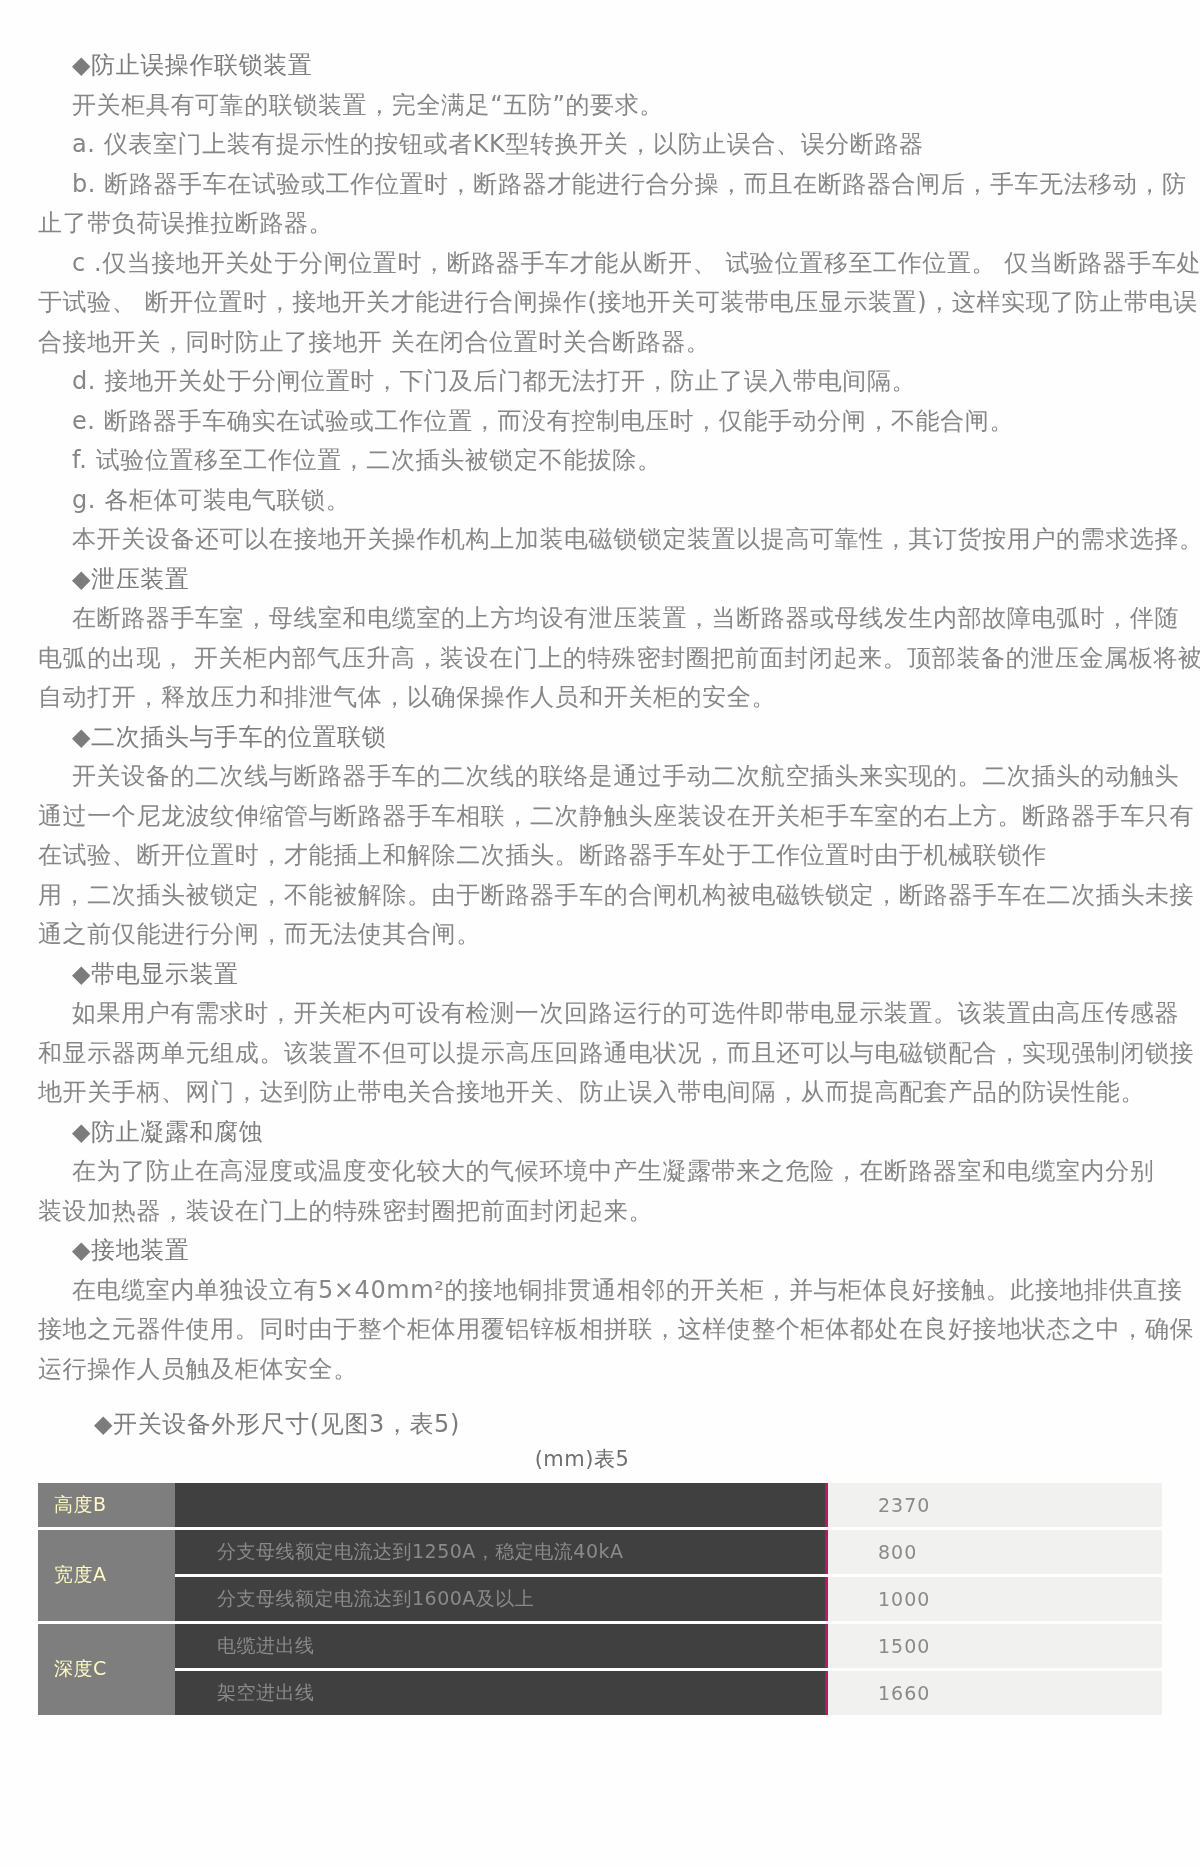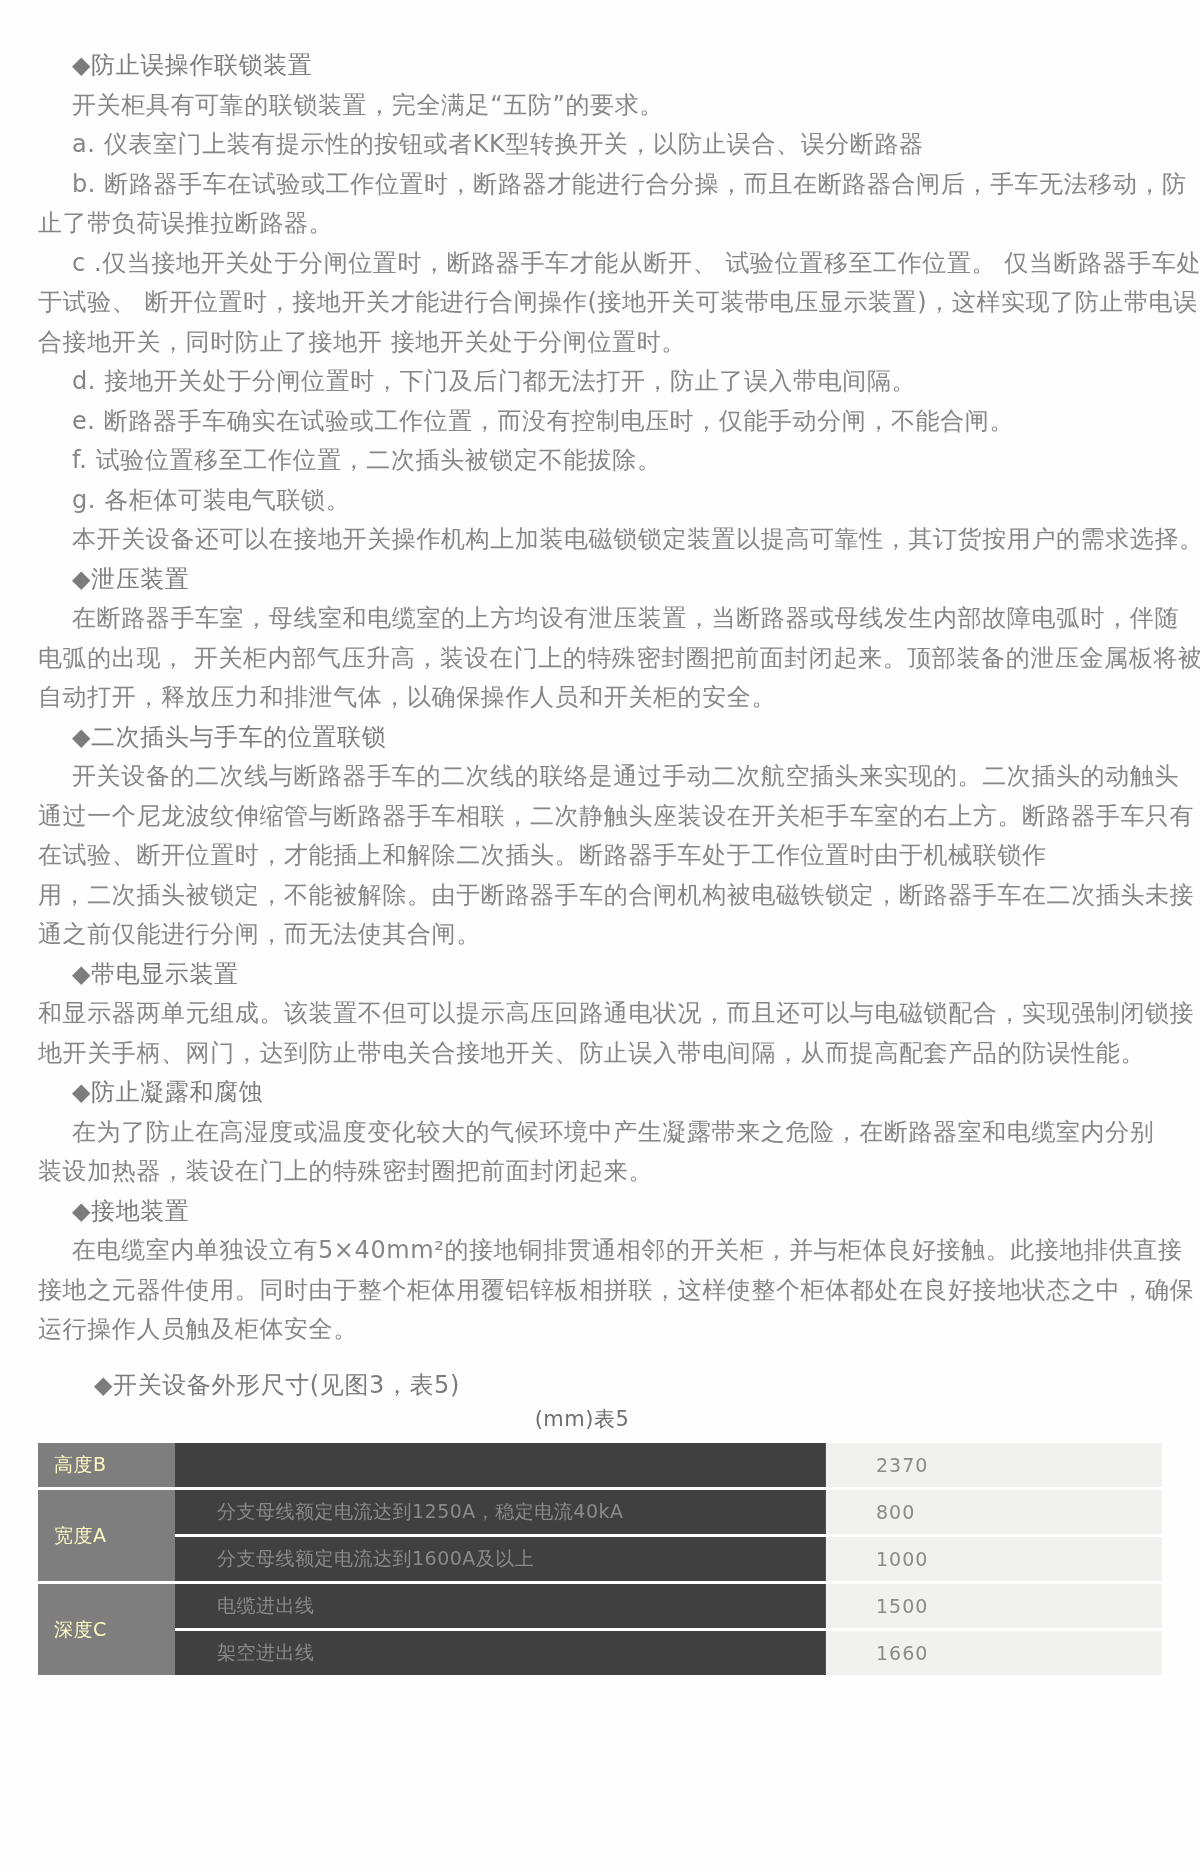--- a/index.html
+++ b/index.html
@@ -62,58 +62,59 @@
     display: flex;
     align-items: center;
     padding-left: 42px;
     font-size: 19px;
     letter-spacing: 0.5px;
     color: #8a8a8a;
   }
   .cell-value {
     grid-column: 3;
     background: #f1f1ef;
-    border-left: 1px solid #be185d;
+    border-left: 3px solid #be185d;
     display: flex;
     align-items: center;
     padding-left: 50px;
     font-size: 19px;
     letter-spacing: 1px;
     color: #8a8a8a;
   }
 </style>
 </head>
 <body>
 
 <div class="page">
   <div class="content">
       <div class="line h">◆防止误操作联锁装置</div>
       <div class="line f">开关柜具有可靠的联锁装置，完全满足“五防”的要求。</div>
       <div class="line f">a. 仪表室门上装有提示性的按钮或者KK型转换开关，以防止误合、误分断路器</div>
       <div class="line f">b. 断路器手车在试验或工作位置时，断路器才能进行合分操，而且在断路器合闸后，手车无法移动，防</div>
       <div class="line c">止了带负荷误推拉断路器。</div>
       <div class="line f">c .仅当接地开关处于分闸位置时，断路器手车才能从断开、 试验位置移至工作位置。 仅当断路器手车处</div>
       <div class="line c">于试验、 断开位置时，接地开关才能进行合闸操作(接地开关可装带电压显示装置)，这样实现了防止带电误</div>
-      <div class="line c">合接地开关，同时防止了接地开 接地开关处于分闸位置时。</div>
+      <div class="line c">合接地开关，同时防止了接地开 关在闭合位置时关合断路器。</div>
       <div class="line f">d. 接地开关处于分闸位置时，下门及后门都无法打开，防止了误入带电间隔。</div>
       <div class="line f">e. 断路器手车确实在试验或工作位置，而没有控制电压时，仅能手动分闸，不能合闸。</div>
       <div class="line f">f. 试验位置移至工作位置，二次插头被锁定不能拔除。</div>
       <div class="line f">g. 各柜体可装电气联锁。</div>
       <div class="line f">本开关设备还可以在接地开关操作机构上加装电磁锁锁定装置以提高可靠性，其订货按用户的需求选择。</div>
       <div class="line h">◆泄压装置</div>
       <div class="line f">在断路器手车室，母线室和电缆室的上方均设有泄压装置，当断路器或母线发生内部故障电弧时，伴随</div>
       <div class="line c">电弧的出现， 开关柜内部气压升高，装设在门上的特殊密封圈把前面封闭起来。顶部装备的泄压金属板将被</div>
       <div class="line c">自动打开，释放压力和排泄气体，以确保操作人员和开关柜的安全。</div>
       <div class="line h">◆二次插头与手车的位置联锁</div>
       <div class="line f">开关设备的二次线与断路器手车的二次线的联络是通过手动二次航空插头来实现的。二次插头的动触头</div>
       <div class="line c">通过一个尼龙波纹伸缩管与断路器手车相联，二次静触头座装设在开关柜手车室的右上方。断路器手车只有</div>
       <div class="line c">在试验、断开位置时，才能插上和解除二次插头。断路器手车处于工作位置时由于机械联锁作</div>
       <div class="line c">用，二次插头被锁定，不能被解除。由于断路器手车的合闸机构被电磁铁锁定，断路器手车在二次插头未接</div>
       <div class="line c">通之前仅能进行分闸，而无法使其合闸。</div>
       <div class="line h">◆带电显示装置</div>
+      <div class="line f">如果用户有需求时，开关柜内可设有检测一次回路运行的可选件即带电显示装置。该装置由高压传感器</div>
       <div class="line c">和显示器两单元组成。该装置不但可以提示高压回路通电状况，而且还可以与电磁锁配合，实现强制闭锁接</div>
       <div class="line c">地开关手柄、网门，达到防止带电关合接地开关、防止误入带电间隔，从而提高配套产品的防误性能。</div>
       <div class="line h">◆防止凝露和腐蚀</div>
       <div class="line f">在为了防止在高湿度或温度变化较大的气候环境中产生凝露带来之危险，在断路器室和电缆室内分别</div>
       <div class="line c">装设加热器，装设在门上的特殊密封圈把前面封闭起来。</div>
       <div class="line h">◆接地装置</div>
       <div class="line f">在电缆室内单独设立有5×40mm²的接地铜排贯通相邻的开关柜，并与柜体良好接触。此接地排供直接</div>
       <div class="line c">接地之元器件使用。同时由于整个柜体用覆铝锌板相拼联，这样使整个柜体都处在良好接地状态之中，确保</div>
       <div class="line c">运行操作人员触及柜体安全。</div>
       <div class="line h2">◆开关设备外形尺寸(见图3，表5)</div>

